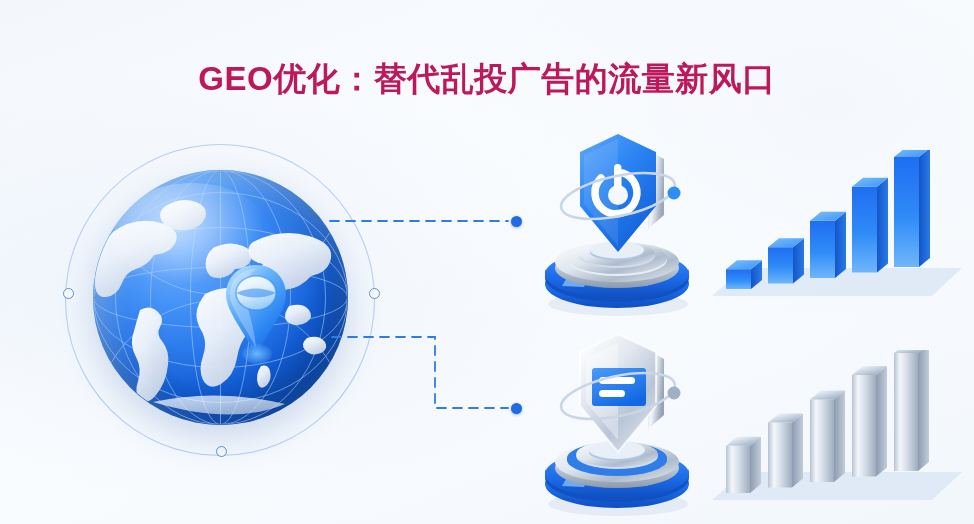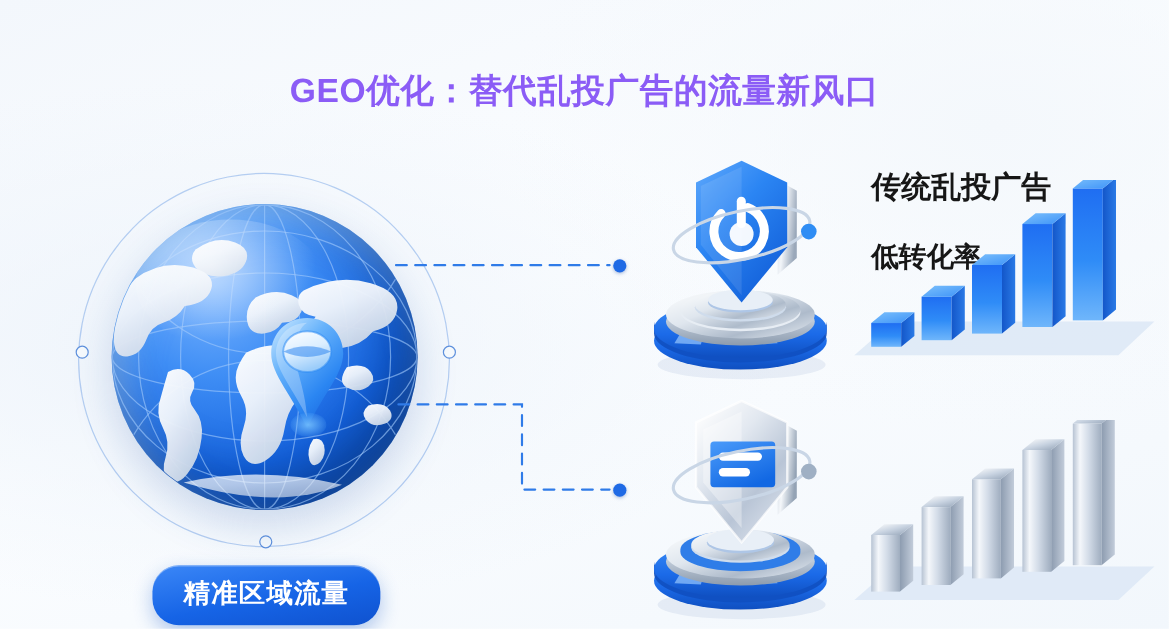--- a/index.html
+++ b/index.html
@@ -11,22 +11,22 @@
       radial-gradient(ellipse 60% 70% at 85% 20%, #f4f8fc 0%, rgba(244,248,252,0) 70%),
       linear-gradient(160deg,#f3f7fc 0%, #fbfdff 45%, #f2f7fc 100%);
     position:relative;
   }
   .stage{ position:absolute; inset:0; }
 
   
   .title{
     position:absolute; left:0; right:0; top:57px;
     text-align:center;
-    font-size:28px; font-weight:bold; letter-spacing:.5px;
-    color:#8b5cf6;
+    font-size:33px; font-weight:bold; letter-spacing:.5px;
+    color:#be185d;
     white-space:nowrap;
   }
 
   
   .globe-wrap{ position:absolute; left:48px; top:128px; width:344px; height:348px; }
   .orbit-ring{
     position:absolute; left:17px; top:16px; width:310px; height:312px;
     border:1.3px solid #a8c6ee; border-radius:50%;
     opacity:.85;
   }
@@ -316,22 +316,20 @@
 
       <rect x="70" y="40" width="54" height="38" rx="3" fill="url(#docG)"></rect>
       <rect x="77" y="49" width="36" height="7" rx="3.5" fill="#ffffff"></rect>
       <rect x="77" y="62" width="26" height="7" rx="3.5" fill="#ffffff"></rect>
 
       <ellipse cx="96" cy="68" rx="58" ry="20" fill="none" stroke="#c9d6e6" stroke-width="2.6" transform="rotate(-12 96 68)"></ellipse>
       <circle cx="152" cy="65" r="6.5" fill="#9fb0c4"></circle>
     </svg>
   </div>
 
-  <div class="lbl lbl-a">传统乱投广告</div>
-  <div class="lbl lbl-b">低转化率</div>
 
   <div class="chart chart-blue">
     <svg id="svg-blue" width="274" height="160" viewBox="0 0 274 160">
       <defs>
         <linearGradient id="bFront" x1="0" y1="0" x2="0" y2="1">
           <stop offset="0%" stop-color="#1f6ef2"></stop>
           <stop offset="55%" stop-color="#2f8cf7"></stop>
           <stop offset="100%" stop-color="#6fb6fb"></stop>
         </linearGradient>
         <linearGradient id="bSide" x1="0" y1="0" x2="1" y2="0">
@@ -398,15 +396,14 @@
           <rect x="152" y="25.019999999999996" width="24" height="101.48" fill="url(#sFront)"></rect>
           <path d="M176 25.019999999999996 L187 16.019999999999996 L187 117.5 L176 126.5 Z" fill="url(#sSide)"></path>
           <path d="M152 25.019999999999996 L163 16.019999999999996 L187 16.019999999999996 L176 25.019999999999996 Z" fill="url(#sTop)"></path>
           <rect x="194" y="3" width="24" height="118" fill="url(#sFront)"></rect>
           <path d="M218 3 L229 -6 L229 112 L218 121 Z" fill="url(#sSide)"></path>
           <path d="M194 3 L205 -6 L229 -6 L218 3 Z" fill="url(#sTop)"></path>
         </g>
     </svg>
   </div>
 
-  <div class="badge">精准区域流量</div>
 
 </div>
 
 </body></html>

